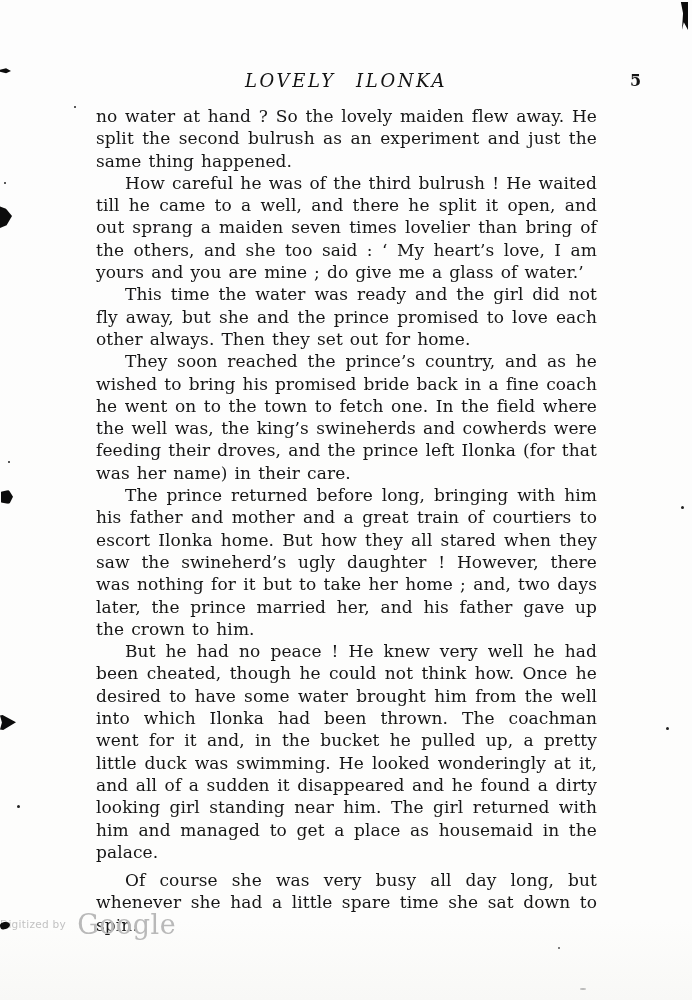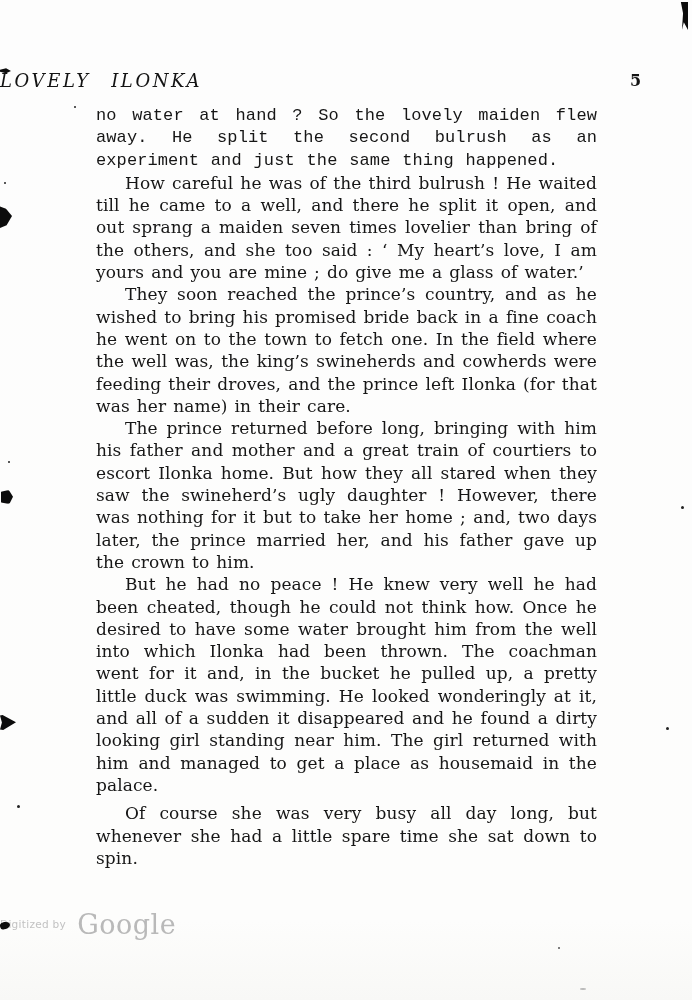--- a/index.html
+++ b/index.html
@@ -23,20 +23,21 @@
     position: absolute;
     top: 70px;
     left: 0;
     width: 692px;
     height: 24px;
   }
   .running-title {
     position: absolute;
     left: 0;
     right: 0;
+    text-align: center;
     font-style: italic;
     font-size: 18px;
     letter-spacing: 2.6px;
     word-spacing: 12px;
     color: #131313;
   }
   .page-number {
     position: absolute;
     left: 630px;
     top: 1px;
@@ -53,21 +54,21 @@
     font-size: 17px;
     line-height: 22.3px;
     text-align: justify;
     word-spacing: 1.5px;
     letter-spacing: 0.1px;
   }
   .text-block p {
     margin: 0;
     text-indent: 29px;
   }
-  .text-block p.no-indent { text-indent: 0; font-family: Liberation Mono, monospace; }
+  .text-block p.no-indent { text-indent: 0; }
   .text-block p.space-before { margin-top: 6px; }
   
   .watermark {
     position: absolute;
     top: 909px;
     left: 0;
     width: 600px;
     text-align: left;
     white-space: nowrap;
   }
@@ -132,20 +133,21 @@
 <div class="page">
 
   <div class="running-head">
     <div class="running-title">LOVELY ILONKA</div>
     <div class="page-number">5</div>
   </div>
 
   <div class="text-block">
     <p class="no-indent">no water at hand ?  So the lovely maiden flew away. He split the second bulrush as an experiment and just the same thing happened.</p>
     <p>How careful he was of the third bulrush !  He waited till he came to a well, and there he split it open, and out sprang a maiden seven times lovelier than bring of the others, and she too said : ‘ My heart’s love, I am yours and you are mine ; do give me a glass of water.’</p>
+    <p>This time the water was ready and the girl did not fly away, but she and the prince promised to love each other always.  Then they set out for home.</p>
     <p>They soon reached the prince’s country, and as he wished to bring his promised bride back in a fine coach he went on to the town to fetch one.  In the field where the well was, the king’s swineherds and cowherds were feeding their droves, and the prince left Ilonka (for that was her name) in their care.</p>
     <p>The prince returned before long, bringing with him his father and mother and a great train of courtiers to escort Ilonka home.  But how they all stared when they saw the swineherd’s ugly daughter !  However, there was nothing for it but to take her home ; and, two days later, the prince married her, and his father gave up the crown to him.</p>
     <p>But he had no peace !  He knew very well he had been cheated, though he could not think how.  Once he desired to have some water brought him from the well into which Ilonka had been thrown.  The coachman went for it and, in the bucket he pulled up, a pretty little duck was swimming.  He looked wonderingly at it, and all of a sudden it disappeared and he found a dirty looking girl standing near him.  The girl returned with him and managed to get a place as housemaid in the palace.</p>
     <p class="space-before">Of course she was very busy all day long, but whenever she had a little spare time she sat down to spin.</p>
   </div>
 
   <div class="watermark">
     <span class="watermark-prefix">Digitized by</span>
     <span class="watermark-logo">Google</span>
   </div>

